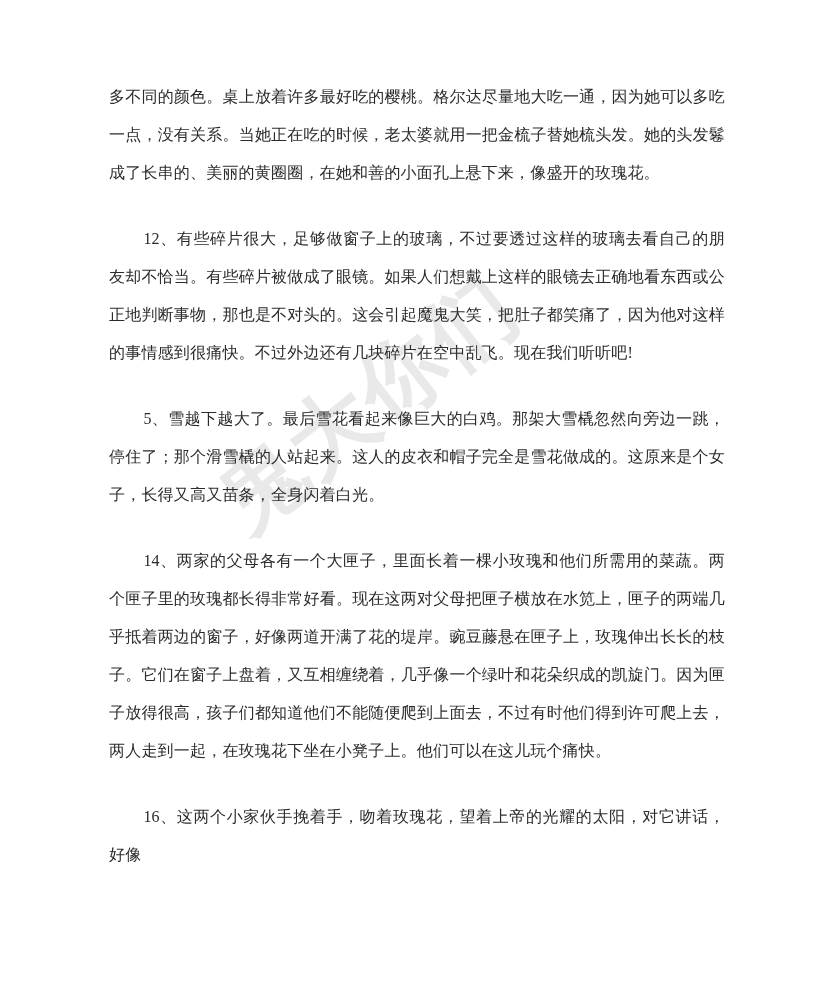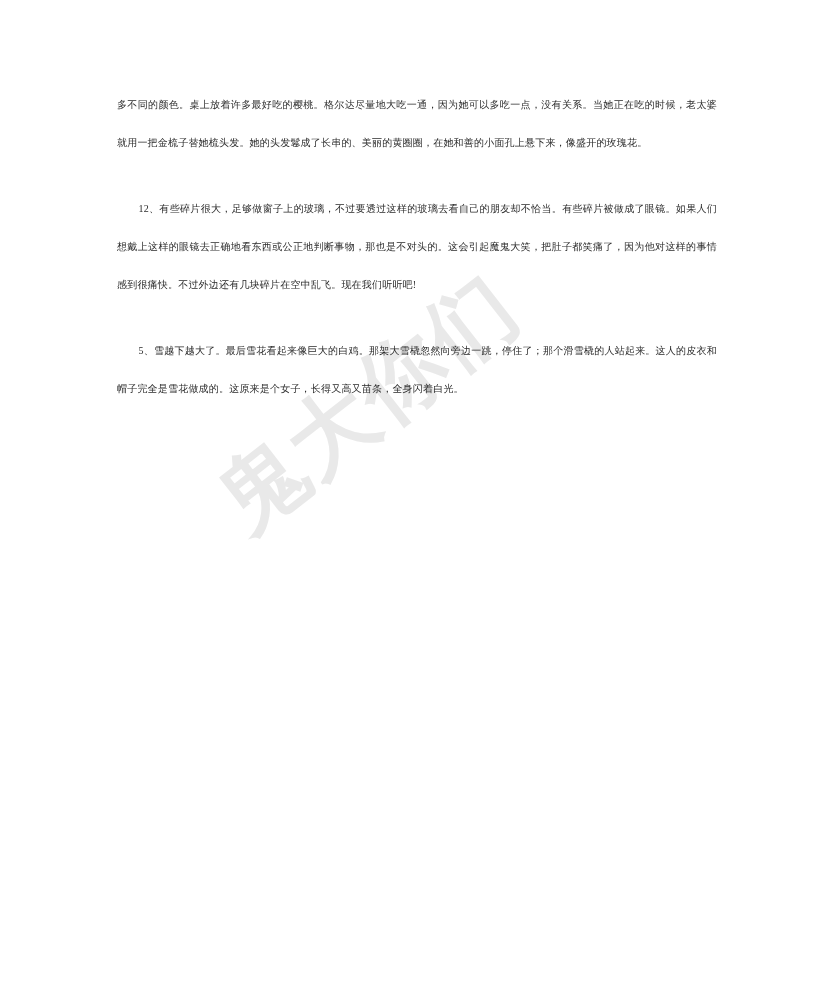--- a/index.html
+++ b/index.html
@@ -50,24 +50,24 @@
   
   .doc-body {
     position: absolute;
     left: 105px;
     top: 74px;
     width: 624px;
     z-index: 2;
   }
 
   .para {
-    margin: 12px;
+    margin: 4px;
     color: #2b2b2b;
     font-family: "DejaVu Sans", "Liberation Sans", sans-serif;
-    font-size: 10px;
+    font-size: 16px;
     line-height: 38px;
     text-align: justify;
     text-justify: inter-character;
     letter-spacing: 0.2px;
     word-break: break-all;
   }
 
   .para + .para {
     margin-top: 28px;
     font-family: Liberation Serif, serif;
@@ -87,18 +87,20 @@
   </div>
 
   <div class="doc-body">
 
     <p class="para">多不同的颜色。桌上放着许多最好吃的樱桃。格尔达尽量地大吃一通，因为她可以多吃一点，没有关系。当她正在吃的时候，老太婆就用一把金梳子替她梳头发。她的头发鬈成了长串的、美丽的黄圈圈，在她和善的小面孔上悬下来，像盛开的玫瑰花。</p>
 
     <p class="para indented">12、有些碎片很大，足够做窗子上的玻璃，不过要透过这样的玻璃去看自己的朋友却不恰当。有些碎片被做成了眼镜。如果人们想戴上这样的眼镜去正确地看东西或公正地判断事物，那也是不对头的。这会引起魔鬼大笑，把肚子都笑痛了，因为他对这样的事情感到很痛快。不过外边还有几块碎片在空中乱飞。现在我们听听吧!</p>
 
     <p class="para indented">5、雪越下越大了。最后雪花看起来像巨大的白鸡。那架大雪橇忽然向旁边一跳，停住了；那个滑雪橇的人站起来。这人的皮衣和帽子完全是雪花做成的。这原来是个女子，长得又高又苗条，全身闪着白光。</p>
 
+    <p class="para indented">14、两家的父母各有一个大匣子，里面长着一棵小玫瑰和他们所需用的菜蔬。两个匣子里的玫瑰都长得非常好看。现在这两对父母把匣子横放在水笕上，匣子的两端几乎抵着两边的窗子，好像两道开满了花的堤岸。豌豆藤悬在匣子上，玫瑰伸出长长的枝子。它们在窗子上盘着，又互相缠绕着，几乎像一个绿叶和花朵织成的凯旋门。因为匣子放得很高，孩子们都知道他们不能随便爬到上面去，不过有时他们得到许可爬上去，两人走到一起，在玫瑰花下坐在小凳子上。他们可以在这儿玩个痛快。</p>
 
 
+    <p class="para indented">16、这两个小家伙手挽着手，吻着玫瑰花，望着上帝的光耀的太阳，对它讲话，好像</p>
 
   </div>
 
 </div>
 
 </body></html>

